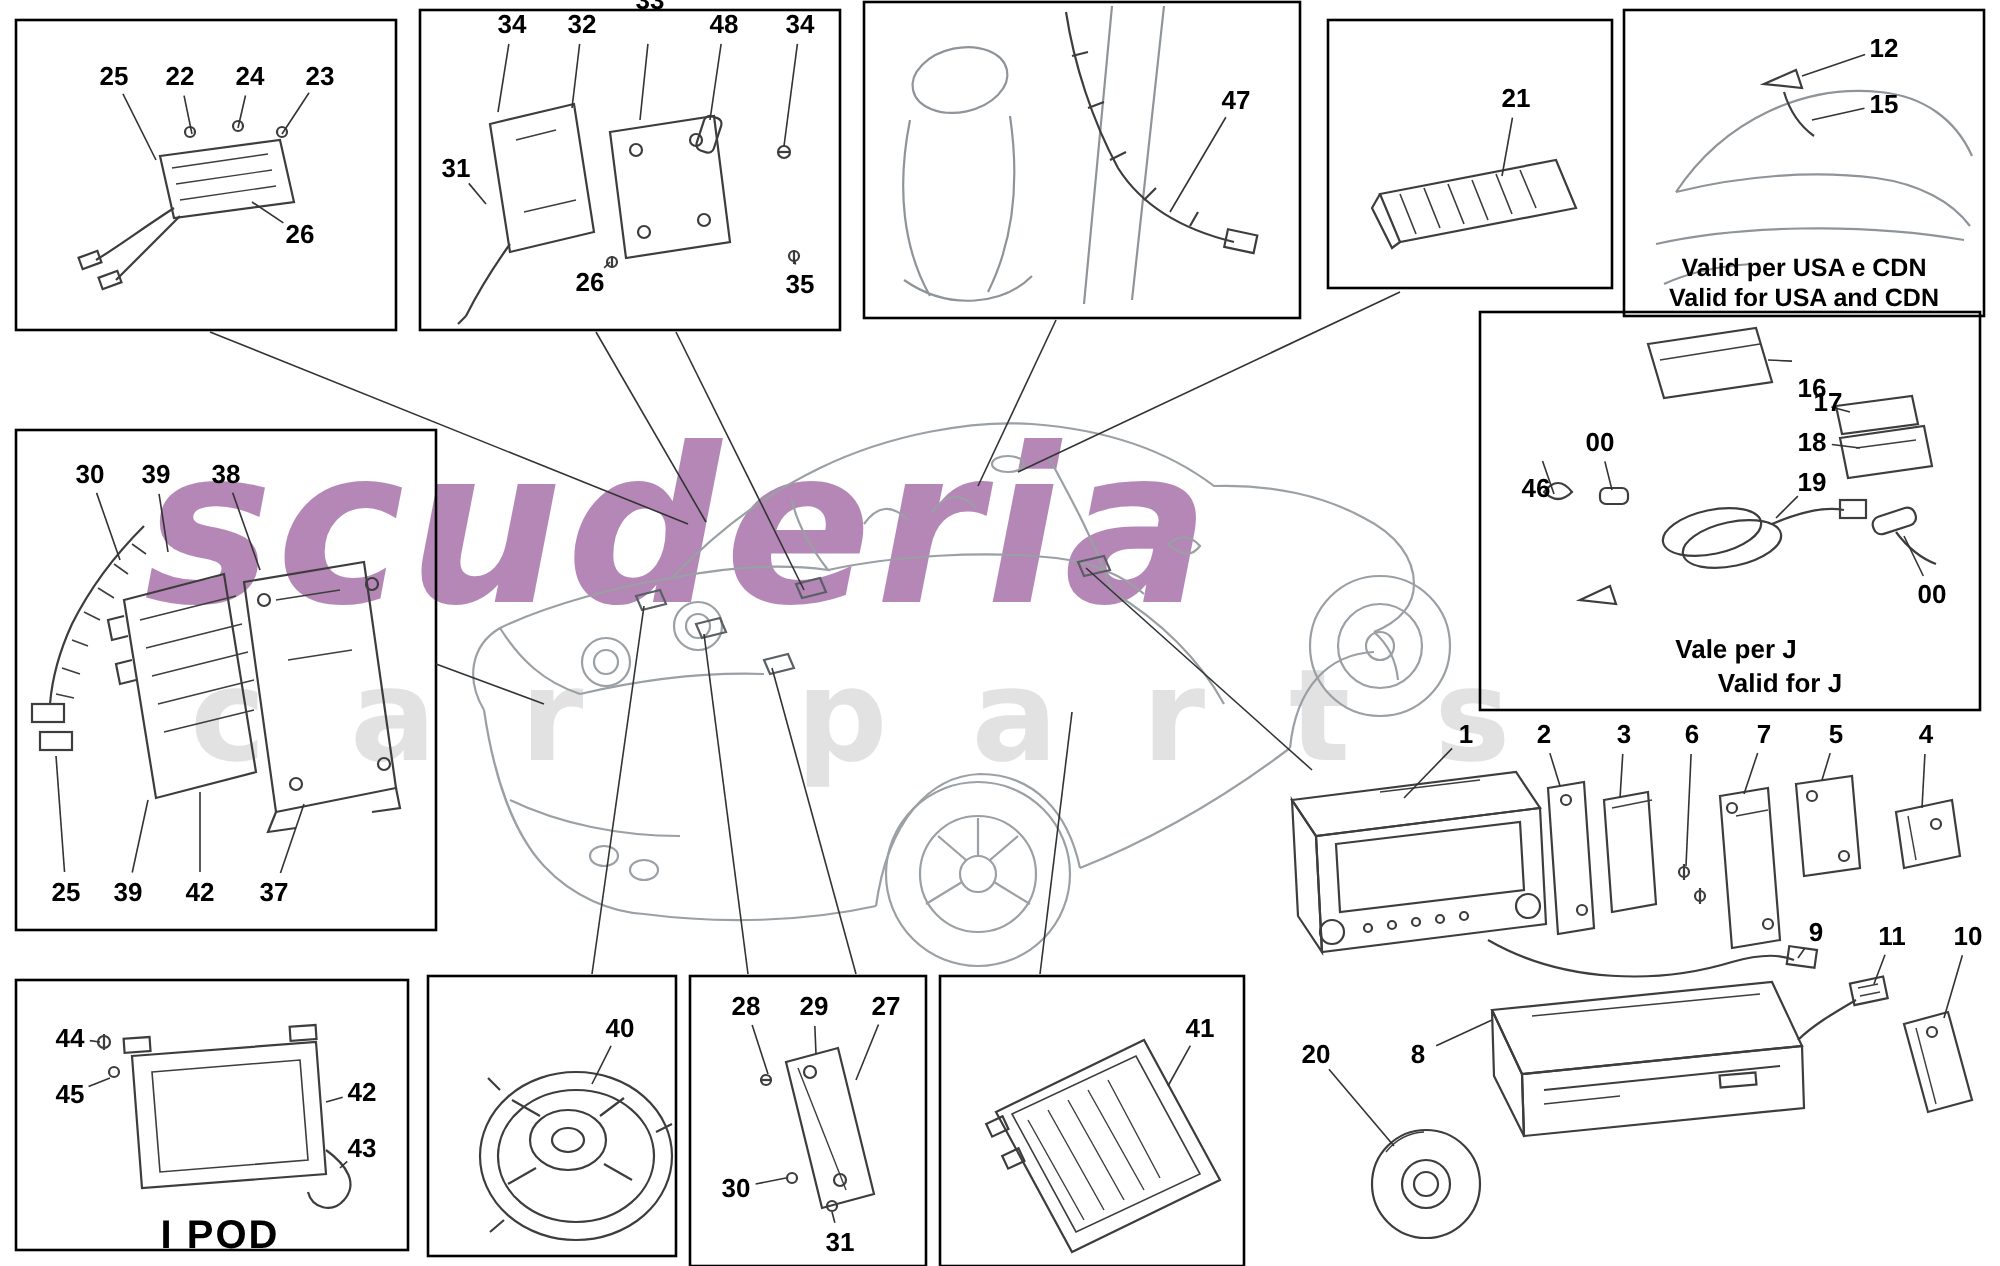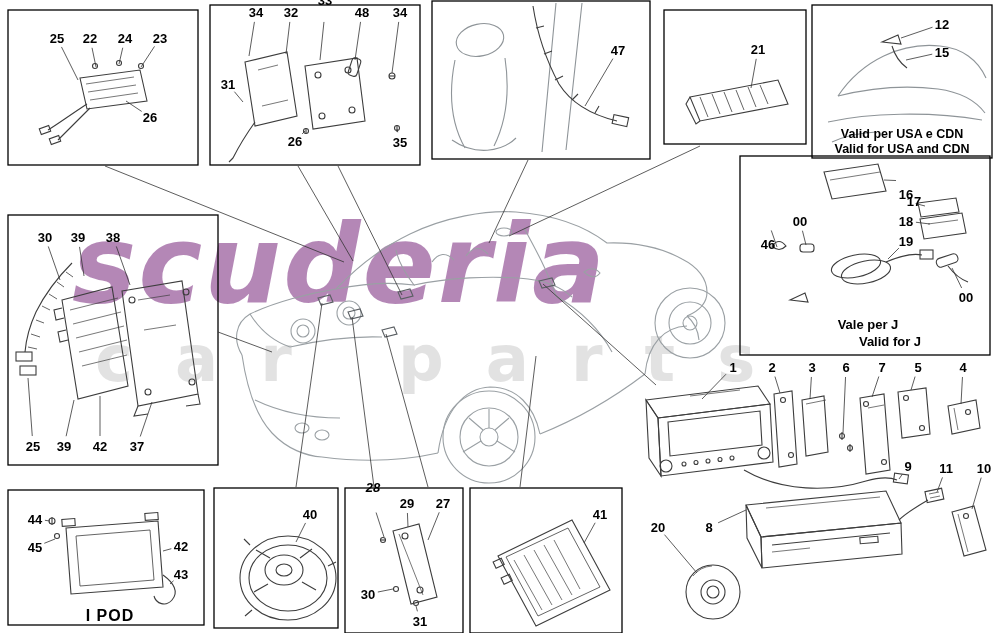--- a/index.html
+++ b/index.html
@@ -15,21 +15,21 @@
   #art{z-index:2;}
   #overlay{z-index:3;}
   #callout-layer{position:absolute;left:0;top:0;width:1000px;height:633px;z-index:4;}
   .co{position:absolute;transform:translate(-50%,-50%);font-weight:bold;font-size:13px;
       line-height:1;color:#000;}
   .note{position:absolute;z-index:4;font-weight:bold;color:#000;text-align:center;}
   #note-usa1{left:820px;top:127px;width:164px;font-size:12.5px;}
   #note-usa2{left:820px;top:142px;width:164px;font-size:12.5px;}
   #note-j1{left:798px;top:317px;width:140px;font-size:13px;}
   #note-j2{left:820px;top:334px;width:140px;font-size:13px;text-align:center;}
-  #note-ipod{left:40px;top:607px;width:140px;font-size:16px;letter-spacing:1px;}
+  #note-ipod{left:40px;top:607px;width:140px;font-size:20px;letter-spacing:1px;}
 </style>
 </head>
 <body>
 
 <div class="stage">
 
   <div id="wm-primary" class="wm">scuderia</div>
   <div id="wm-secondary" class="wm">car parts</div>
 
   <svg id="art" class="layer" width="1000" height="633" viewBox="0 0 1000 633">
@@ -378,21 +378,21 @@
       <div class="co" style="left: 906px; top: 194px;">16</div>
       <div class="co" style="left: 914px; top: 201px;">17</div>
       <div class="co" style="left: 906px; top: 221px;">18</div>
       <div class="co" style="left: 906px; top: 241px;">19</div>
       <div class="co" style="left: 966px; top: 297px;">00</div>
       <div class="co" style="left: 35px; top: 519px;">44</div>
       <div class="co" style="left: 35px; top: 547px;">45</div>
       <div class="co" style="left: 181px; top: 546px;">42</div>
       <div class="co" style="left: 181px; top: 574px;">43</div>
       <div class="co" style="left: 310px; top: 514px;">40</div>
-      <div class="co" style="left: 373px; top: 487px; font-style: italic;">28</div>
+      <div class="co" style="left: 373px; top: 503px;">28</div>
       <div class="co" style="left: 407px; top: 503px;">29</div>
       <div class="co" style="left: 443px; top: 503px;">27</div>
       <div class="co" style="left: 368px; top: 594px;">30</div>
       <div class="co" style="left: 420px; top: 621px;">31</div>
       <div class="co" style="left: 600px; top: 514px;">41</div>
       <div class="co" style="left: 733px; top: 367px;">1</div>
       <div class="co" style="left: 772px; top: 367px;">2</div>
       <div class="co" style="left: 812px; top: 367px;">3</div>
       <div class="co" style="left: 846px; top: 367px;">6</div>
       <div class="co" style="left: 882px; top: 367px;">7</div>

